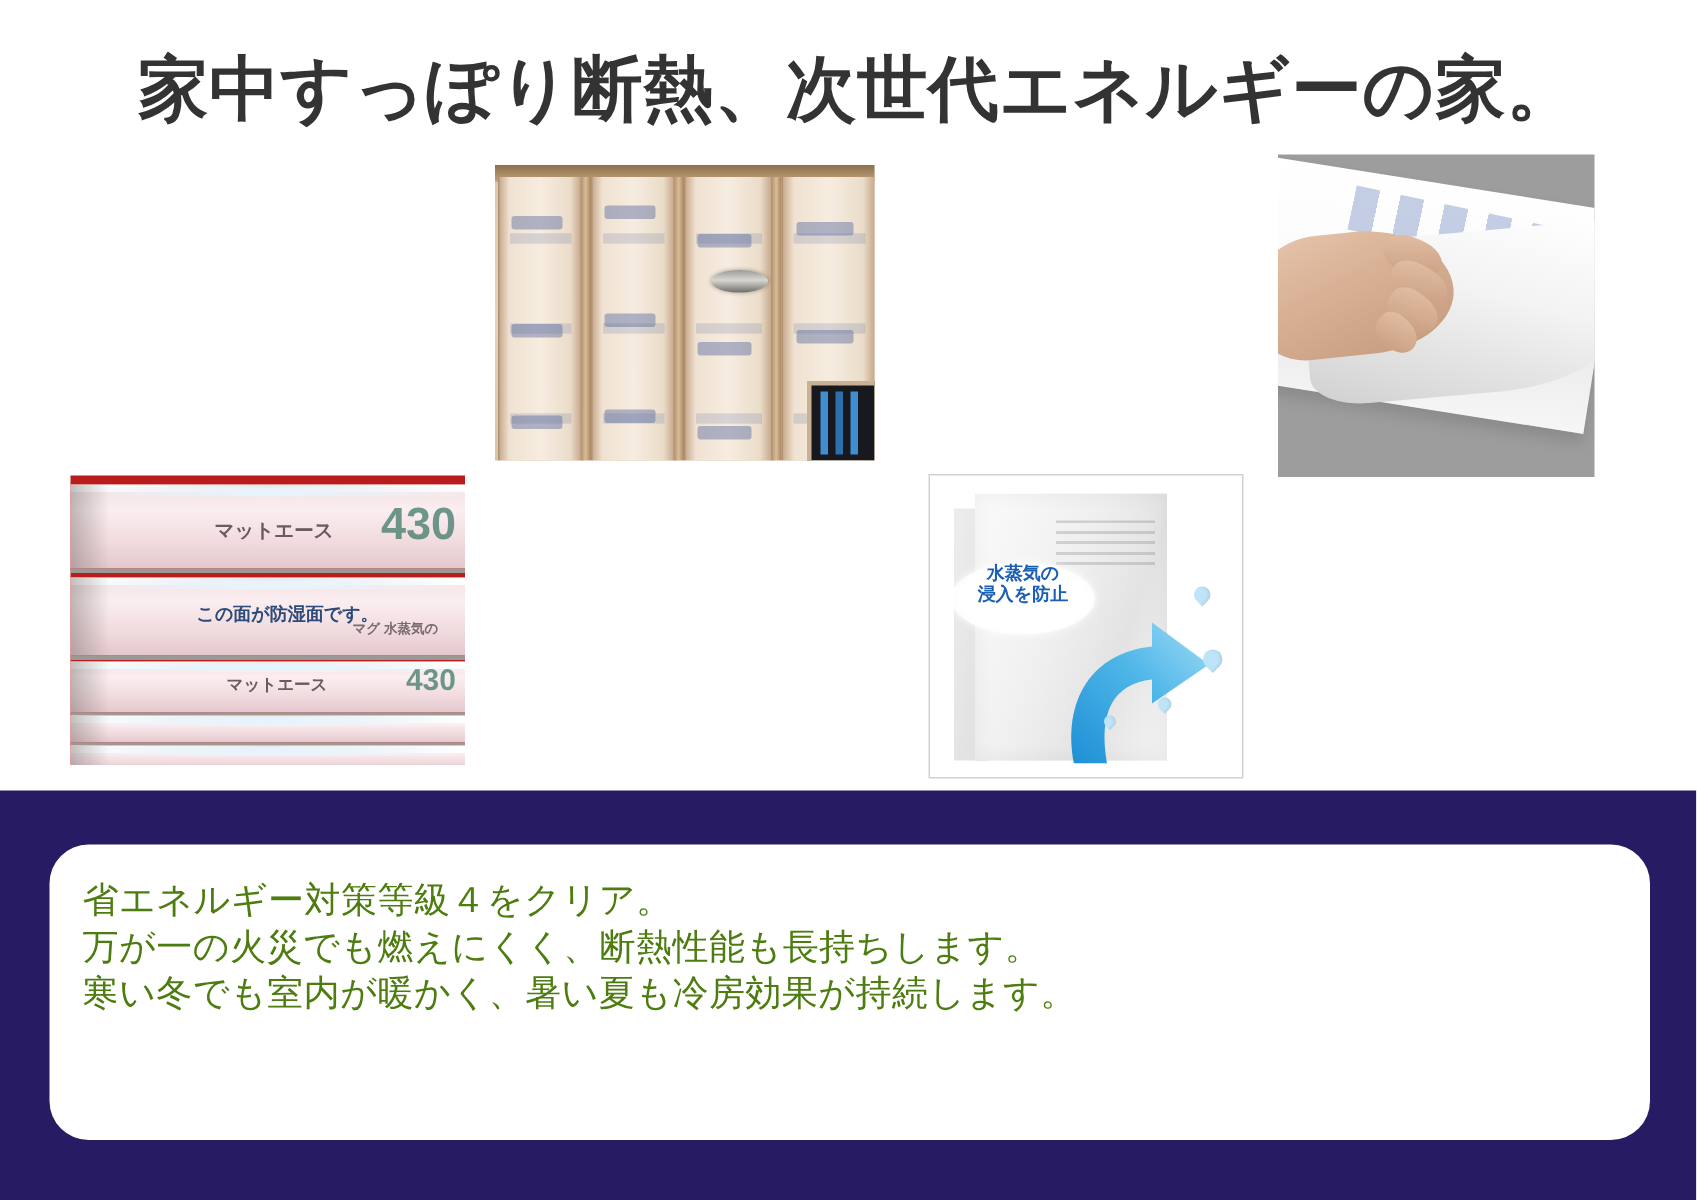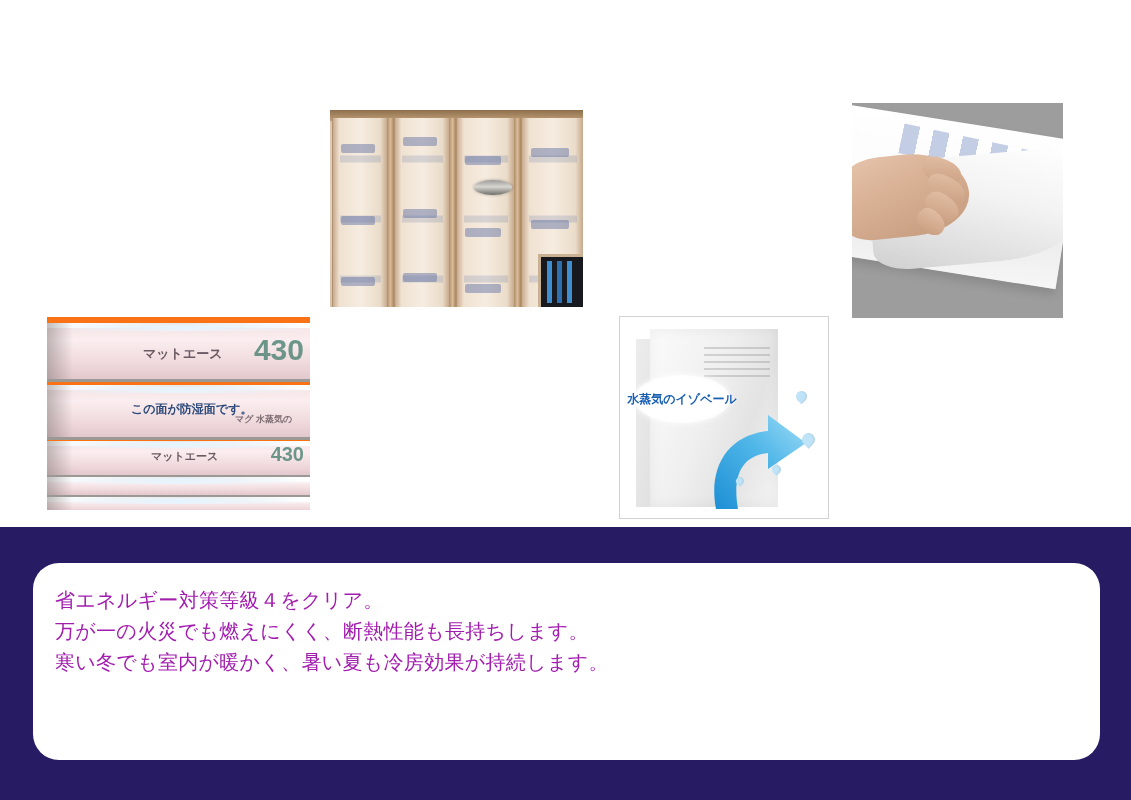--- a/index.html
+++ b/index.html
@@ -193,21 +193,21 @@
   .f2 { left: 74px; top: 74px; width: 40px; height: 24px; transform: rotate(28deg); }
   .f3 { left: 72px; top: 92px; width: 36px; height: 24px; transform: rotate(36deg); }
   .f4 { left: 64px; top: 108px; width: 30px; height: 22px; transform: rotate(44deg); }
 
   
   .photo-ceiling {
     left: 47px;
     top: 317px;
     width: 263px;
     height: 193px;
-    background: #f97316;
+    background: #b91c1c;
   }
   .ceil-row {
     position: absolute;
     left: 0;
     right: 0;
     background: linear-gradient(180deg, #f3e0e2 0%, #fbeef0 30%, #f0dadd 70%, #e3c8cd 100%);
     border-bottom: 3px solid #9b9995;
     overflow: hidden;
   }
   .ceil-row::before {
@@ -284,23 +284,22 @@
   .vapor-callout {
     position: absolute;
     left: 14px;
     top: 58px;
     width: 96px;
     height: 48px;
     border-radius: 50%;
     background: radial-gradient(ellipse at center, #ffffff 62%, rgba(255,255,255,0.55) 100%);
     box-shadow: 0 0 6px rgba(255,255,255,0.95);
     display: flex;
-    flex-direction: row;
+    flex-direction: column;
     align-items: center;
-    justify-content: center;
     line-height: 1.18;
   }
   .vapor-callout span {
     color: #1a5fb4;
     font-size: 12px;
     font-weight: bold;
     text-shadow: 0 1px 0 #ffffff;
     white-space: nowrap;
   }
   .vapor-arrow {
@@ -334,35 +333,36 @@
     width: 1067px;
     height: 197px;
     background: #ffffff;
     border-radius: 26px;
   }
   .card-text {
     position: absolute;
     left: 22px;
     top: 22px;
     right: 18px;
-    color: #a21caf;
-    font-size: 20px;
+    color: #4d7c0f;
+    font-size: 24px;
     line-height: 31px;
     letter-spacing: 0.3px;
   }
   .card-text p {
     margin: 0;
     white-space: nowrap;
   }
 </style>
 </head>
 <body>
 
 <div id="slide">
 
+  <div class="headline">家中すっぽり断熱、次世代エネルギーの家。</div>
 
   <div class="photo photo-wall">
     <div class="wall-inner">
       <div class="wall-top-beam"></div>
       <div class="batt" style="left:2px;  width:55px;">
         <div class="batt-mark" style="top:14%"></div>
         <div class="batt-mark" style="top:52%"></div>
         <div class="batt-mark" style="top:84%"></div>
       </div>
       <div class="wall-stud" style="left:57px;"></div>
@@ -425,21 +425,21 @@
       <div class="ceil-left-dark"></div>
     </div>
   </div>
 
   <div class="photo photo-vapor">
     <div class="vapor-bag2"></div>
     <div class="vapor-bag"></div>
 
     <div class="vapor-callout">
       <span>水蒸気の</span>
-      <span>イゾベール</span>
+      <span>浸入を防止</span>
     </div>
 
     <svg class="vapor-arrow" viewBox="0 0 112 100">
       <defs>
         <linearGradient id="agrad" x1="0" y1="1" x2="1" y2="0">
           <stop offset="0%" stop-color="#1e8fd5"></stop>
           <stop offset="55%" stop-color="#4fb6e8"></stop>
           <stop offset="100%" stop-color="#9fdcf6"></stop>
         </linearGradient>
       </defs>

